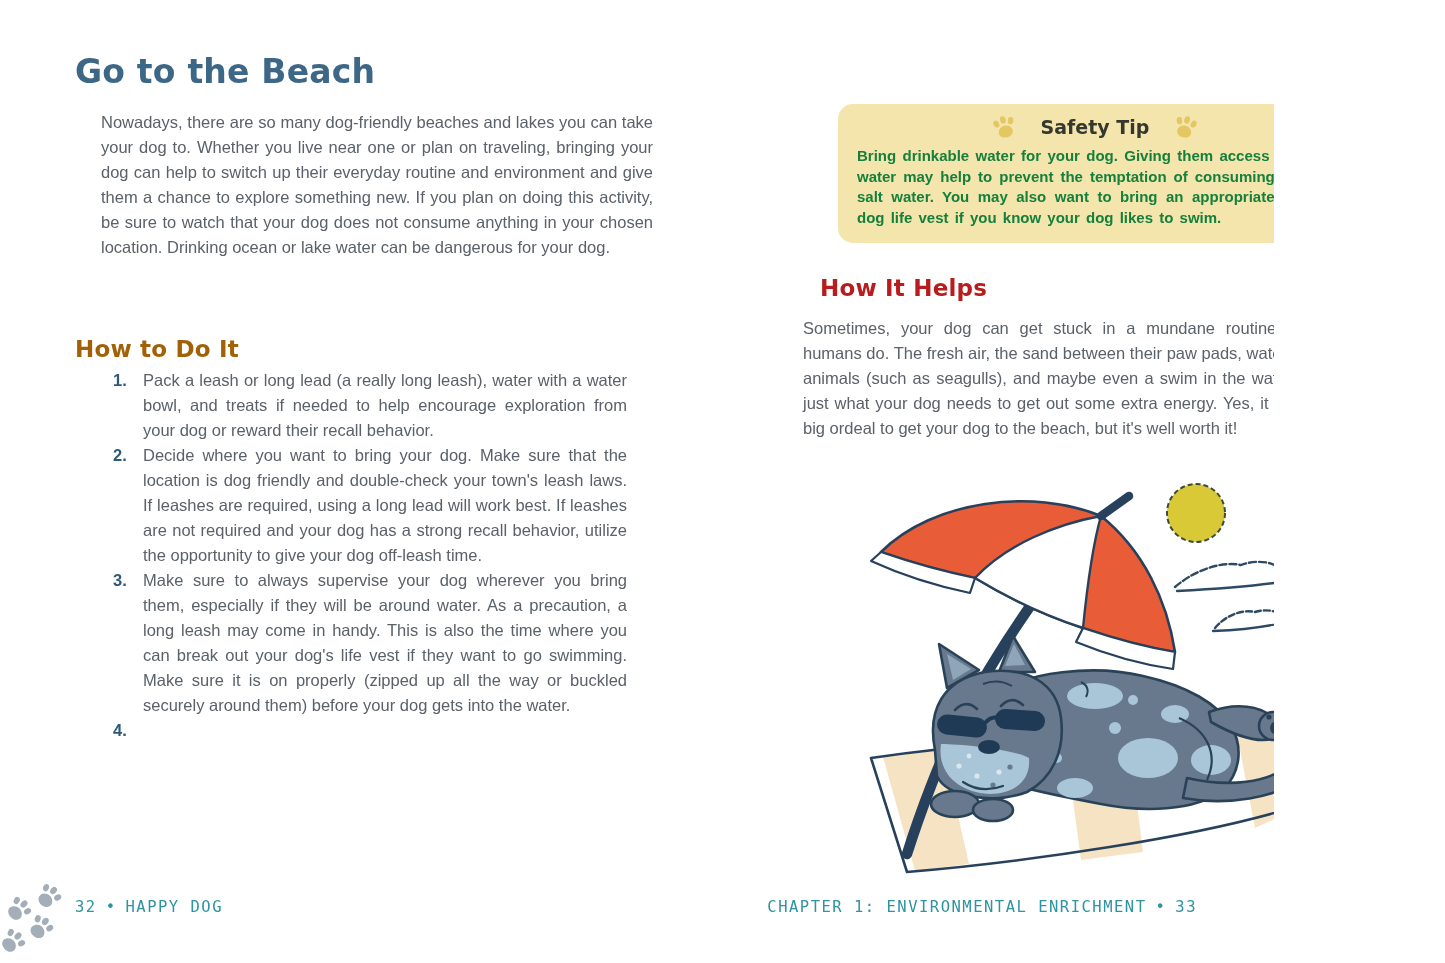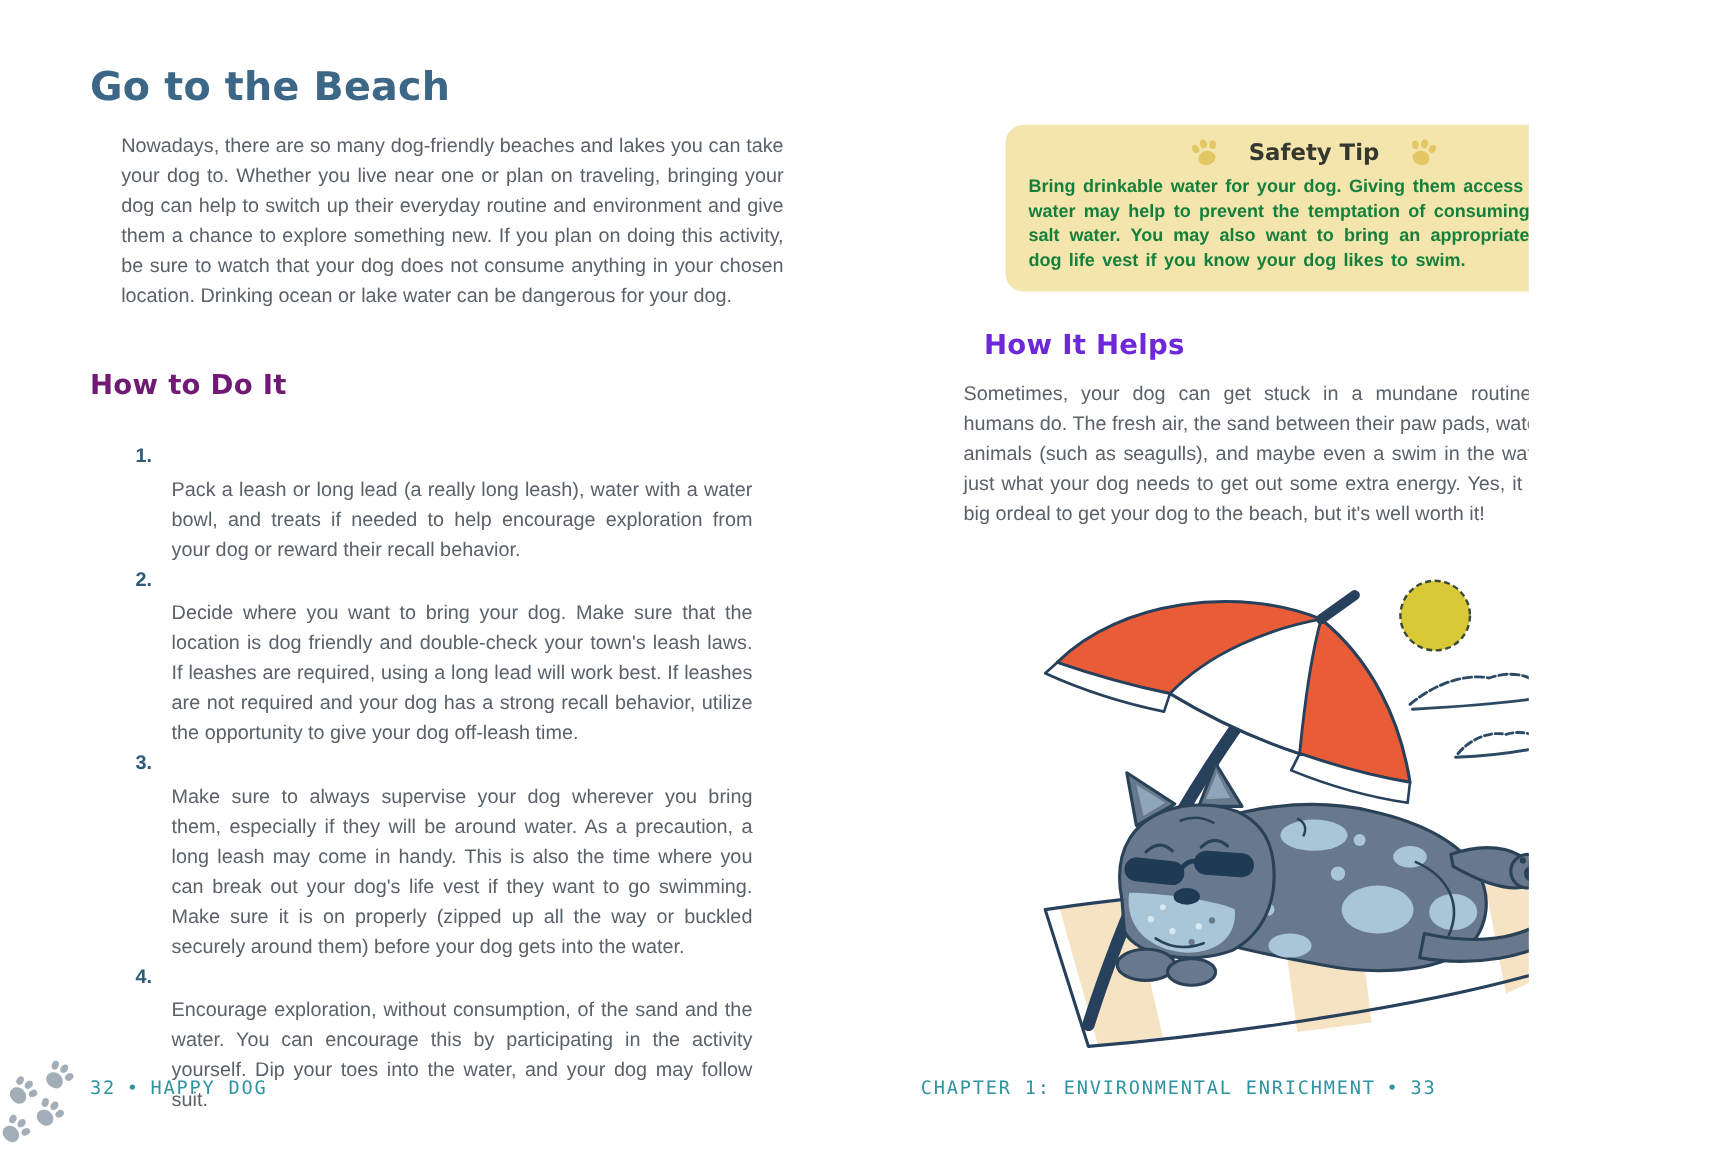--- a/index.html
+++ b/index.html
@@ -17,40 +17,40 @@
   .page-title {
     position: absolute; left: 75px; top: 52px;
     font-family: "DejaVu Sans", sans-serif;
     font-weight: bold; font-size: 33px; letter-spacing: 0.2px;
     color: #3d6787;
   }
   .sub-heading {
     font-family: "DejaVu Sans", sans-serif;
     font-weight: bold; font-size: 23px; letter-spacing: 0.2px;
   }
-  .sub-heading.teal { position: absolute; left: 75px; top: 308px; color: #701a75; text-align: center; }
-  .sub-heading.orange { position: absolute; left: 820px; top: 275px; color: #6d28d9; }
+  .sub-heading.teal { position: absolute; left: 75px; top: 336px; color: #a16207; text-align: center; }
+  .sub-heading.orange { position: absolute; left: 820px; top: 275px; color: #b91c1c; }
   
   .body-par {
     font-size: 16.5px; line-height: 25px; text-align: justify; color: #5a6168; margin-left: 26px;
   }
   .intro-par   { position: absolute; left: 75px;  top: 110px; width: 552px; }
   .helps-par   { position: absolute; left: 777px; top: 316px; width: 551px; }
   
   .steps {
     position: absolute; left: 75px; top: 368px; width: 552px;
     list-style: none;
   }
   .steps li { display: flex; padding-left: 38px; }
   .steps .num {
     flex: 0 0 30px; font-weight: bold; color: #2c5a78;
     font-size: 16.5px; line-height: 25px;
   }
   .steps .step-text {
-    flex: 1; font-size: 16.5px; line-height: 25px; text-align: justify; margin-top: 28px;
+    flex: 1; font-size: 16.5px; line-height: 25px; text-align: justify;
   }
   
   .tip-box {
     position: absolute; left: 838px; top: 104px; width: 514px;
     background: #f3e5ac; border-radius: 15px;
     padding: 10px 19px 15px 19px;
   }
   .tip-title-row {
     display: flex; align-items: center; justify-content: center; gap: 24px;
     margin-bottom: 7px;
@@ -112,21 +112,20 @@
     <li>
       <span class="num">2.</span>
       <span class="step-text">Decide where you want to bring your dog. Make sure that the location is dog friendly and double-check your town's leash laws. If leashes are required, using a long lead will work best. If leashes are not required and your dog has a strong recall behavior, utilize the opportunity to give your dog off-leash time.</span>
     </li>
     <li>
       <span class="num">3.</span>
       <span class="step-text">Make sure to always supervise your dog wherever you bring them, especially if they will be around water. As a precaution, a long leash may come in handy. This is also the time where you can break out your dog's life vest if they want to go swimming. Make sure it is on properly (zipped up all the way or buckled securely around them) before your dog gets into the water.</span>
     </li>
     <li>
       <span class="num">4.</span>
-      <span class="step-text">Encourage exploration, without consumption, of the sand and the water. You can encourage this by participating in the activity yourself. Dip your toes into the water, and your dog may follow suit.</span>
     </li>
   </ol>
 
   <div class="footer footer-left">
     <span>32</span><span class="sep">•</span><span>HAPPY DOG</span>
   </div>
 
   <div class="tip-box">
     <div class="tip-title-row">
       <svg class="tip-paw left" viewBox="0 0 28 28">

